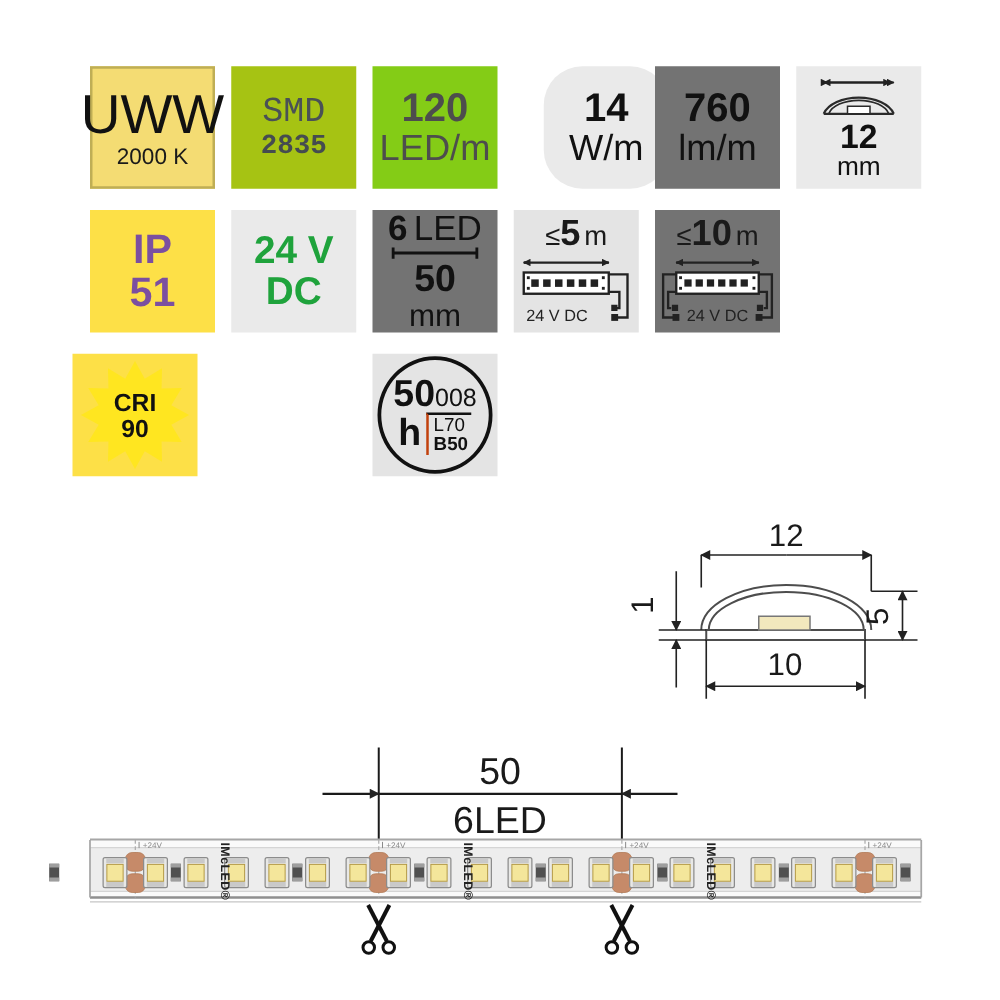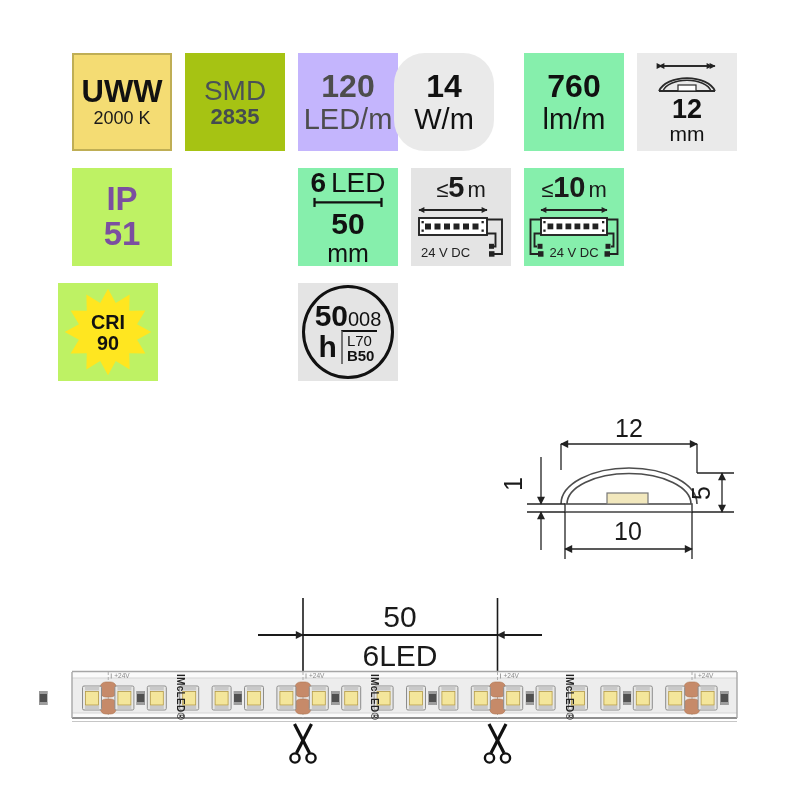--- a/index.html
+++ b/index.html
@@ -2,47 +2,47 @@
 <html><head>
 <meta charset="utf-8">
 <style>
   html,body{margin:0;padding:0;background:#fff;}
   #canvas{position:relative;width:800px;height:800px;background:#ffffff;overflow:hidden;
           font-family:"Liberation Sans",sans-serif;}
   .badge{position:absolute;width:100px;height:98px;display:flex;flex-direction:column;
          align-items:center;justify-content:center;text-align:center;line-height:1.05;}
   .bg-yellow{background:#F4DC73;border:2px solid #BFAE55;width:96px;height:94px;}
   .bg-green{background:#A6C313;}
-  .bg-g1{background:#bef264;}   
-  .bg-g2{background:#c4b5fd;}   
-  .bg-g3{background:#86efac;}   
+  .bg-g1{background:#fde047;}   
+  .bg-g2{background:#84cc16;}   
+  .bg-g3{background:#737373;}   
   .bg-g4{background:#E4E4E4;}   
   .bg-g5{background:#EAEAEA;}   
-  .t-big{font-size:31px;font-weight:bold;color:#111;}
+  .t-big{font-size:44px;font-weight:normal;color:#111;}
   .t-sub{font-size:18px;color:#1a1a1a;}
   .smd1{font-size:28px;color:#4A5156;}
   .smd2{font-size:22px;font-weight:bold;color:#454C50;}
   .gray-num{font-size:32px;font-weight:bold;color:#4D4D4D;}
   .gray-unit{font-size:29px;color:#4D4D4D;}
   .blk-num{font-size:32px;font-weight:bold;color:#111;}
   .blk-unit{font-size:29px;color:#111;}
   .purple{color:#7B4FA0;font-size:33px;font-weight:bold;}
   .greentx{color:#1FA33C;font-size:31px;font-weight:bold;}
   .cutrow{display:flex;align-items:baseline;gap:5px;color:#111;}
   .runrow{display:flex;align-items:baseline;color:#1a1a1a;margin-bottom:2px;}
   .runrow .le{font-size:22px;} .runrow .val{font-size:29px;font-weight:bold;} .runrow .un{font-size:22px;margin-left:3px;}
   .mm12{font-size:27px;font-weight:bold;color:#111;line-height:1;}
   .mm12u{font-size:21px;color:#111;line-height:1;}
   .circle-badge{width:86px;height:88px;border:3px solid #111;border-radius:50%;
     display:flex;flex-direction:column;align-items:center;justify-content:center;color:#111;}
   .lt1{display:flex;align-items:baseline;}
   .lt1 .b{font-size:30px;font-weight:bold;} .lt1 .s{font-size:20px;}
   .lt2{display:flex;align-items:center;margin-top:-2px;}
   .lt2 .h{font-size:30px;font-weight:bold;margin-right:4px;}
-  .bracket{border-left:2px solid #737373;border-top:2px solid #111;padding:1px 3px 0 4px;
+  .bracket{border-left:2px solid #c2410c;border-top:2px solid #111;padding:1px 3px 0 4px;
            font-size:15px;line-height:1.05;text-align:left;}
   svg text{font-family:"Liberation Sans",sans-serif;}
 </style>
 </head>
 <body>
 
 <div id="canvas">
 
   <svg width="0" height="0" style="position:absolute">
     <defs>
@@ -52,29 +52,29 @@
       <marker id="ahs" viewBox="0 0 10 10" refX="9" refY="5" markerUnits="userSpaceOnUse" markerWidth="9" markerHeight="6" orient="auto">
           <path d="M0,0 L10,5 L0,10 z" fill="#222"></path>
         </marker>
     </defs>
   </svg>
 
   <div class="badge bg-yellow" style="left:72px;top:53px;">
     <div class="t-big">UWW</div>
     <div class="t-sub">2000 K</div>
   </div>
-  <div class="badge bg-green" style="left:185px;top:53px;">
+  <div class="badge bg-green" style="left:185px;top:53px;font-family:Liberation Mono, monospace;">
     <div class="smd1">SMD</div>
     <div class="smd2">2835</div>
   </div>
   <div class="badge bg-g2" style="left:298px;top:53px;">
     <div class="gray-num">120</div>
     <div class="gray-unit">LED/m</div>
   </div>
-  <div class="badge bg-g5" style="left:394px;top:53px;border-radius:31px;">
+  <div class="badge bg-g5" style="left:435px;top:53px;border-radius:31px;">
     <div class="blk-num">14</div>
     <div class="blk-unit">W/m</div>
   </div>
   <div class="badge bg-g3" style="left:524px;top:53px;">
     <div class="blk-num">760</div>
     <div class="blk-unit">lm/m</div>
   </div>
   <div class="badge bg-g5" style="left:637px;top:53px;">
     <svg width="66" height="36" viewBox="0 0 66 36">
       <line x1="8" y1="6" x2="58" y2="6" stroke="#222" stroke-width="1.6" marker-start="url(#ahs)" marker-end="url(#ahs)" transform="rotate(180 33 6) rotate(180 33 6)"></line>
@@ -85,20 +85,24 @@
       <line x1="5" y1="31" x2="61" y2="31" stroke="#2A2A2A" stroke-width="1.8"></line>
       <rect x="24" y="25" width="18" height="6" fill="#fff" stroke="#2A2A2A" stroke-width="1.2"></rect>
     </svg>
     <div class="mm12">12</div>
     <div class="mm12u">mm</div>
   </div>
 
   <div class="badge bg-g1" style="left:72px;top:168px;">
     <div class="purple">IP</div>
     <div class="purple">51</div>
+  </div>
+  <div class="badge bg-g5" style="left:185px;top:168px;">
+    <div class="greentx">24 V</div>
+    <div class="greentx">DC</div>
   </div>
   <div class="badge bg-g3" style="left:298px;top:168px;">
     <div class="cutrow">
       <span style="font-size:28px;font-weight:bold;">6</span>
       <span style="font-size:28px;">LED</span>
     </div>
     <svg width="78" height="12" viewBox="0 0 78 12">
       <line x1="2" y1="6" x2="76" y2="6" stroke="#111" stroke-width="2.5"></line>
       <line x1="2" y1="1" x2="2" y2="11" stroke="#111" stroke-width="2.5"></line>
       <line x1="76" y1="1" x2="76" y2="11" stroke="#111" stroke-width="2.5"></line>

